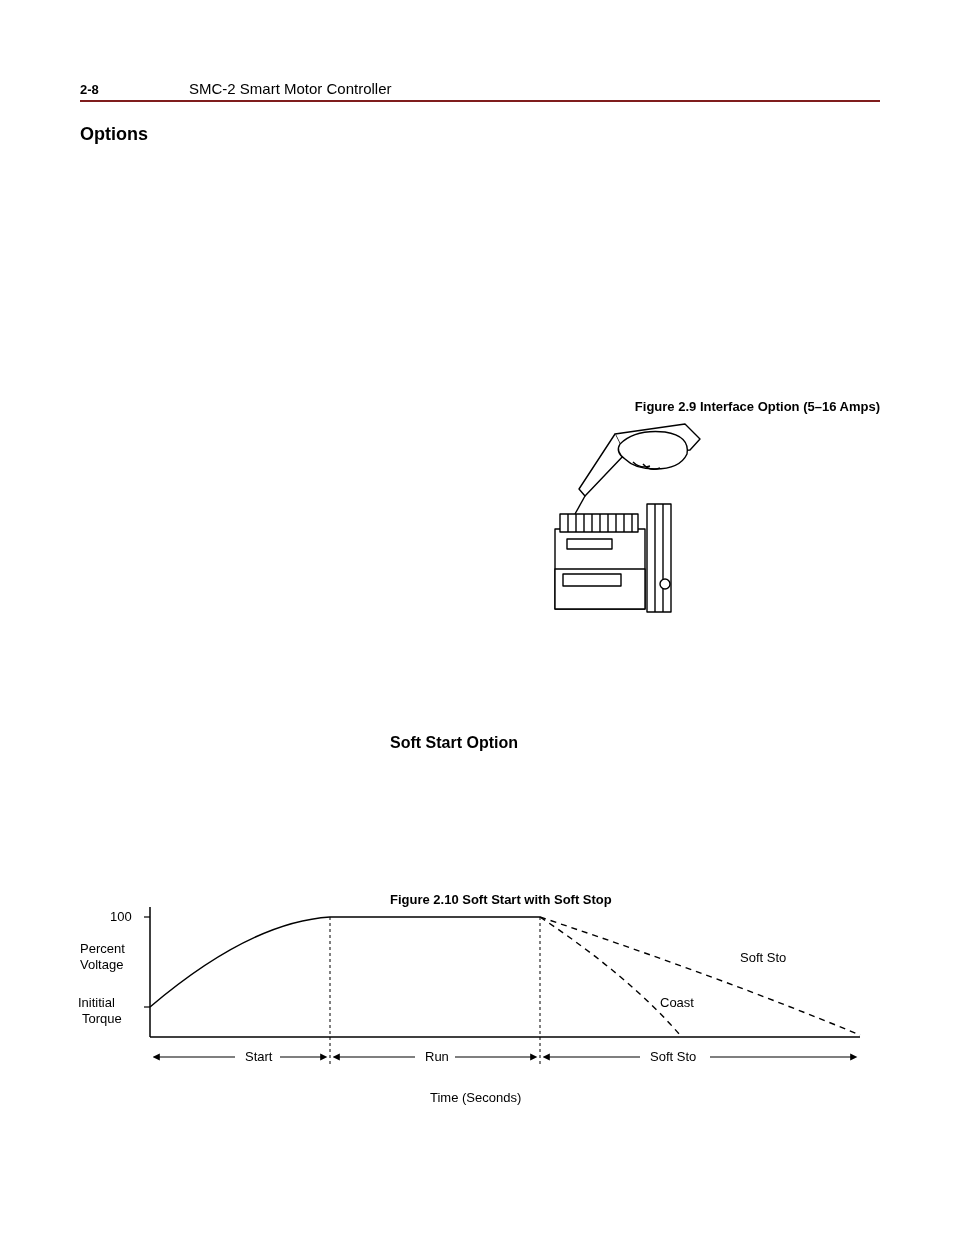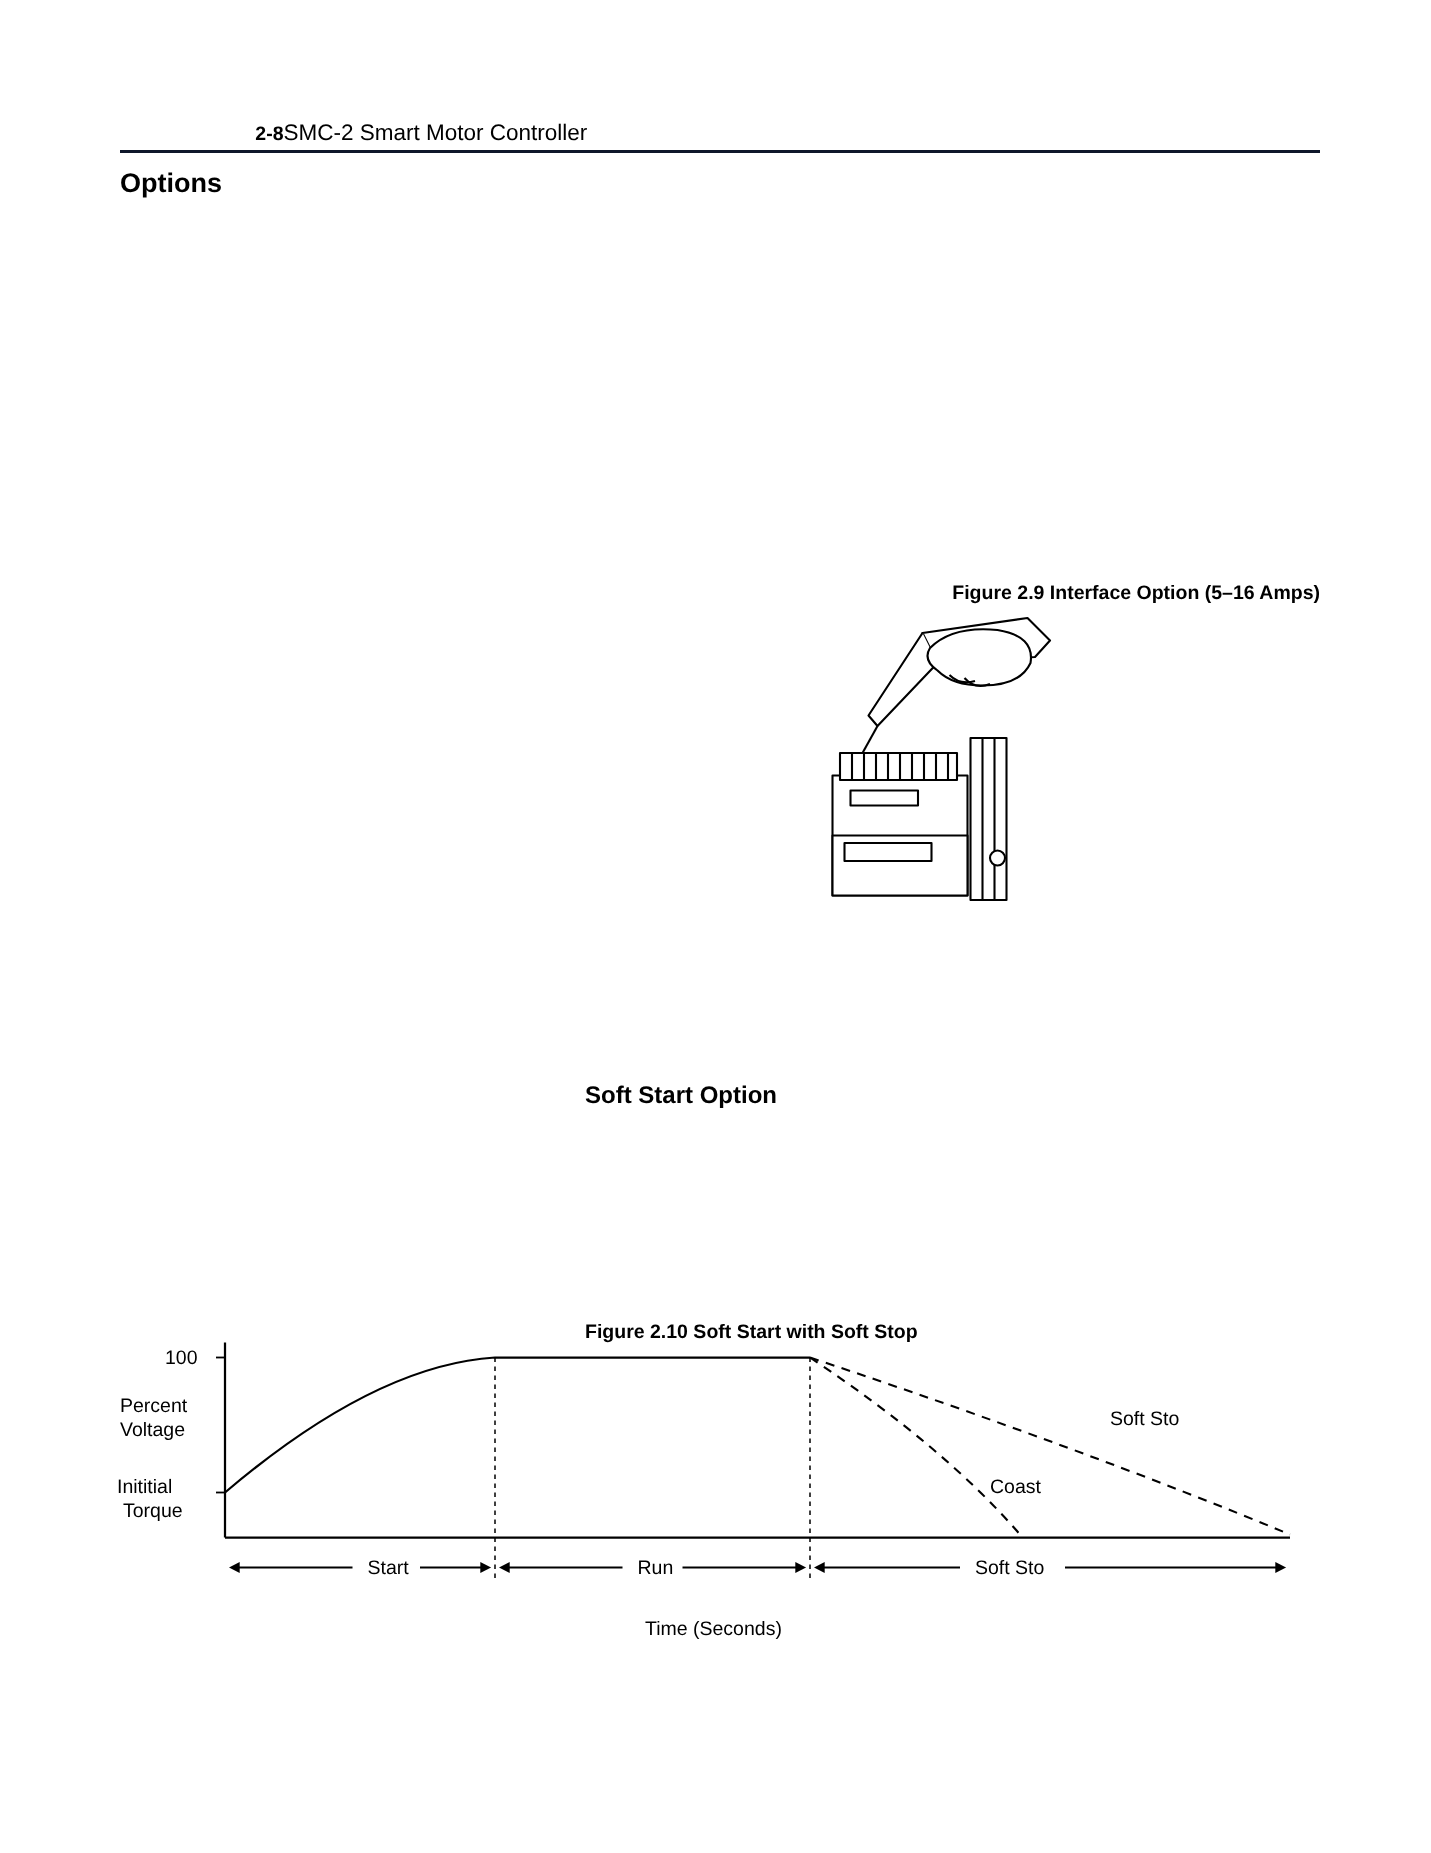--- a/index.html
+++ b/index.html
@@ -16,34 +16,33 @@
     position: absolute;
     left: 80px;
     top: 80px;
     width: 800px;
   }
   .header-line {
     display: flex;
     align-items: baseline;
     font-size: 12px;
     padding-bottom: 3px;
-    border-bottom: 2px solid #0f172a;
-    text-align: right;
+    border-bottom: 2px solid #7f1d1d;
   }
   .page-num {
     font-weight: bold;
     font-size: 13px;
     width: 109px;
   }
   .doc-title {
     font-size: 15px;
   }
   .cols {
     display: flex;
-    margin-top: 10px;
+    margin-top: 22px;
   }
   .left-col {
     width: 310px;
     flex-shrink: 0;
   }
   .right-col {
     flex: 1;
   }
   .section-h {
     font-weight: bold;

